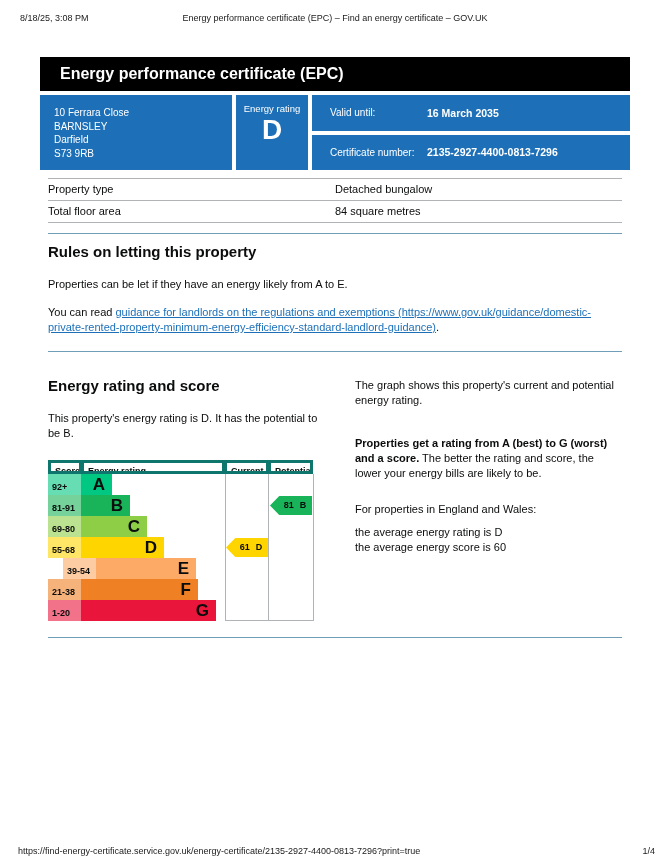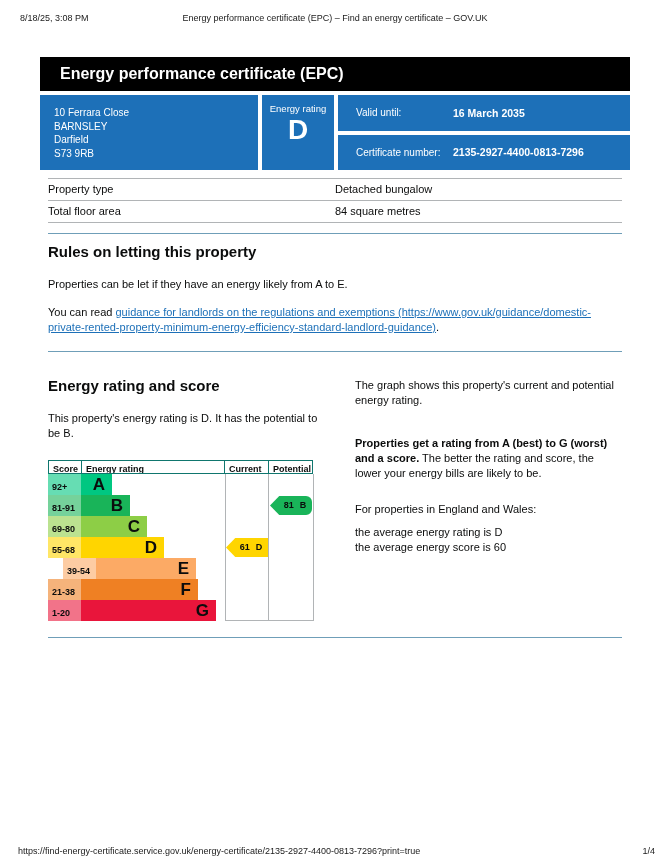--- a/index.html
+++ b/index.html
@@ -18,21 +18,21 @@
   .pf-page { position:absolute; right:15px; bottom:0; }
 
   .content { position:absolute; top:57px; left:40px; width:590px; }
 
   .banner {
     background:#000; color:#fff; height:34px; line-height:34px;
     font-size:16px; font-weight:bold; padding-left:20px; margin-bottom:4px;
   }
 
   .summary-row { display:flex; gap:4px; height:75px; }
-  .addr-box { width:218px; background:#1d70b8; color:#fff; padding:11px 14px; font-size:10px; line-height:13.5px; }
+  .addr-box { width:192px; background:#1d70b8; color:#fff; padding:11px 14px; font-size:10px; line-height:13.5px; }
   .rating-box { width:72px; background:#1d70b8; color:#fff; text-align:center; padding-top:8px; }
   .rating-box .rl { font-size:9.5px; }
   .rating-box .rv { font-size:28px; font-weight:bold; line-height:32px; }
   .right-stack { flex:1; display:flex; flex-direction:column; gap:4px; }
   .info-box { flex:1; background:#1d70b8; color:#fff; display:flex; align-items:center; padding:0 18px; font-size:10px; }
   .info-box .lbl { width:97px; flex:0 0 97px; }
   .info-box .val { font-weight:bold; font-size:10.5px; }
 
   .prop-table { margin:8px 8px 0 8px; }
   .prop-row { display:flex; border-top:1px solid #b1b4b6; padding:4px 0 5px; font-size:11px; }
@@ -58,21 +58,21 @@
   .col-left p.plink { margin:15px 0 0 0; max-width:280px; }
   .col-right p { margin:0 0 0 0; }
   .col-right .rp2 { margin-top:28px; }
   .col-right .rp3 { margin-top:21px; }
   .col-right .rp4 { margin-top:8px; }
 
   
   .chart { position:relative; width:266px; height:161px; margin-top:19px; }
   .chart-head { display:flex; height:14px; }
   .chart-head .hc {
-    border:1px solid #0f766e; margin-left:-1px; font-size:9px; font-weight:bold;
+    border:3px solid #0f766e; margin-left:-1px; font-size:9px; font-weight:bold;
     padding:1px 0 0 4px; white-space:nowrap; overflow:hidden;
   }
   .chart-head .hc:first-child { margin-left:0; }
   .hc.c-score { width:34px; }
   .hc.c-rating { width:144px; }
   .hc.c-current { width:45px; }
   .hc.c-potential { width:45px; }
   .bands { position:absolute; top:14px; left:0; width:177px; }
   .band-row { display:flex; height:21px; }
   .score-cell { width:33px; flex:0 0 33px; font-size:9px; font-weight:bold; padding:6px 0 0 4px; }
@@ -186,21 +186,21 @@
             </div>
             <div class="band-row">
               <div class="score-cell" style="background: rgb(242, 115, 137);">1-20</div>
               <div class="bar" style="background: rgb(233, 21, 59); width: 135px;">G</div>
             </div>
           </div>
         <div class="arrow cur" id="arrow-current" style="top: 78px; background: rgb(255, 213, 0);">
           <span>61</span>
             <span>D</span>
         </div>
-        <div class="arrow pot" id="arrow-potential" style="top: 36px; background: rgb(25, 180, 89); border-radius: 6px;">
+        <div class="arrow pot" id="arrow-potential" style="top: 36px; background: rgb(25, 180, 89);">
           <span>81</span>
             <span>B</span>
         </div>
       </div>
     </div>
 
     <div class="col-right body-text">
       <p class="rp1">The graph shows this property's current and potential energy rating.</p>
       <p class="rp2"><b>Properties get a rating from A (best) to G (worst) and a score.</b><span> The better the rating and score, the lower your energy bills are likely to be.</span></p>
       <p class="rp3">For properties in England and Wales:</p>

